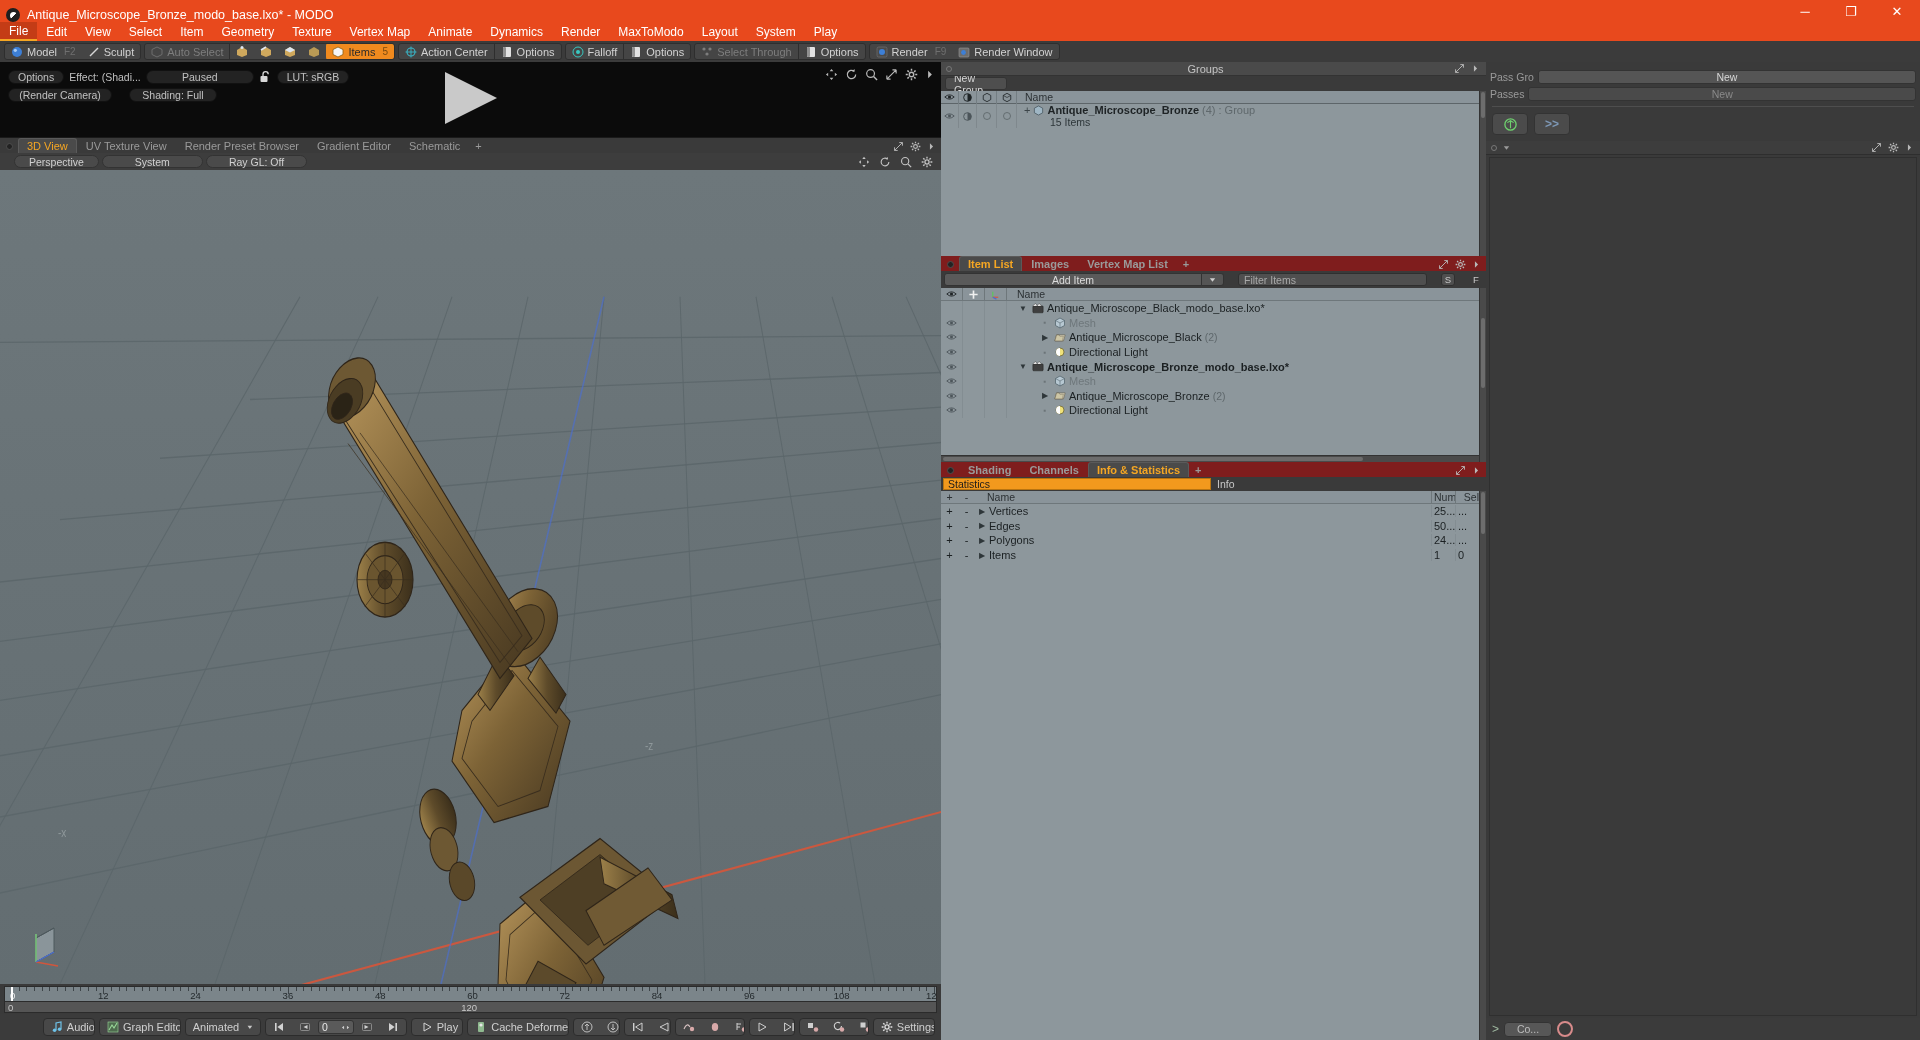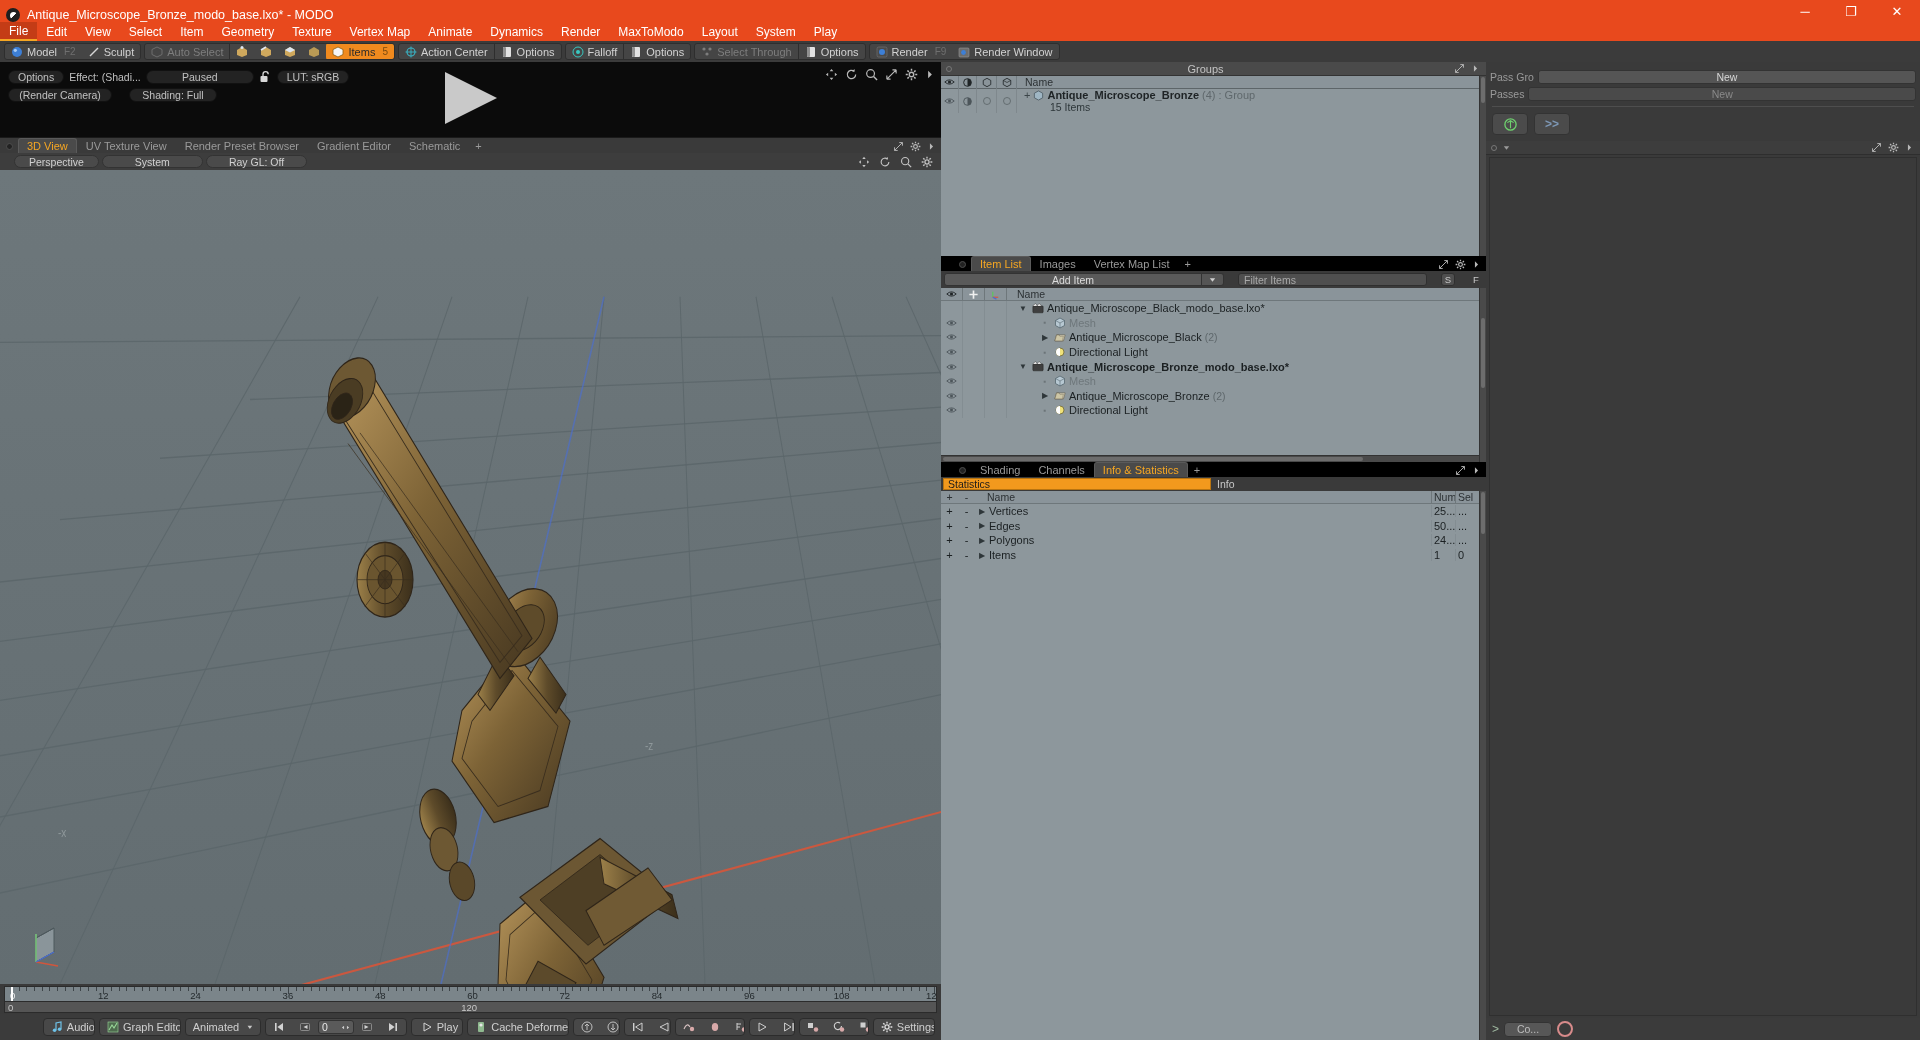--- a/index.html
+++ b/index.html
@@ -131,21 +131,21 @@
 
   
   .itable { background:#8d979c; }
   .ihdr { height:13px; background:#8a949a; display:flex;align-items:center;color:#2c3134;font-size:10.5px;
       border-bottom:1px solid #6e777b;}
   .irow { height:14.6px; display:flex; align-items:center; font-size:11px; color:#1b2022; }
   .irow .ccell { width:22px;height:14.6px;flex:none;border-right:1px solid #838d92;
       display:flex;align-items:center;justify-content:center;}
   .irow .namecell { flex:1; display:flex; align-items:center; gap:3px; padding-left:2px; overflow:hidden;}
 
-  .tabrow2 { height:15px; background:#000000; display:flex; align-items:flex-end; padding-left:16px; position:relative;}
+  .tabrow2 { height:15px; background:#7f1d1d; display:flex; align-items:flex-end; padding-left:4px; position:relative;font-weight:bold;}
 
   .statsearch { height:14px; display:flex; align-items:center; padding:1px 2px; gap:0;}
   .statsearch .orange { background:#f2991d; color:#1b1b1b; height:12px; padding:0 4px;
     display:flex;align-items:center; font-size:10.5px; border:1px solid #b87410;}
   .statsearch .plain { height:12px; padding:0 6px; display:flex;align-items:center;font-size:10.5px;color:#c8c8c8;}
 
   .scrollv { width:7px; background:#4a4a4a; border-left:1px solid #333; }
   .scrollv .thumb { background:#6d6d6d; border-radius:2px; margin:1px; }
   .scrollh { height:7px; background:#4a4a4a; border-top:1px solid #333; position:relative;}
   .scrollh .thumb { position:absolute; top:1px; bottom:1px; background:#6d6d6d; border-radius:2px;}
@@ -876,20 +876,23 @@
           <span class="ttl">Groups</span>
           <span class="ic">
             <svg width="11" height="11" viewBox="0 0 14 14">
                 <path d="M2 12 L12 2 M12 2 H8 M12 2 V6 M2 12 H6 M2 12 V8" stroke="#b9b9b9" stroke-width="1.2" fill="none"></path>
               </svg>
             <svg width="9" height="11" viewBox="0 0 10 14">
                 <path d="M3 3 L7 7 L3 11 Z" fill="#b9b9b9"></path>
               </svg>
           </span>
         </div>
+        <div class="sublabel">
+          <div class="btnsm" style="width:62px;justify-content:center">New Group</div>
+        </div>
         <div style="display:flex;flex:1;">
           <div style="flex:1; display:flex; flex-direction:column;">
             <div class="listhdr">
               <div class="c" style="width:18px">
                 <svg width="11" height="8" viewBox="0 0 14 9">
                     <path d="M1 4.5 Q7 -1 13 4.5 Q7 10 1 4.5Z" fill="none" stroke="#1f2426" stroke-width="1.1"></path>
                     <circle cx="7" cy="4.5" r="2" fill="#1f2426"></circle>
                   </svg>
               </div>
               <div class="c" style="width:18px">
@@ -1207,21 +1210,21 @@
           <div class="plain">Info</div>
         </div>
 
         <div style="display:flex;flex:1;min-height:0;">
           <div style="flex:1;display:flex;flex-direction:column;min-width:0;">
             <div class="ihdr">
               <div style="width:17px;text-align:center">+</div>
               <div style="width:17px;text-align:center">-</div>
               <div style="flex:1;padding-left:12px">Name</div>
               <div style="width:24px;text-align:left;border-left:1px solid #6e777b;padding-left:2px">Num</div>
-              <div style="width:24px;text-align:left;border-left:1px solid #6e777b;padding-left:2px">Sel</div>
+              <div style="width:24px;text-align:right;border-left:1px solid #6e777b;padding-left:2px">Sel</div>
             </div>
             <div id="statsbody" style="background:#8d979c;flex:1">
                 <div class="irow" style="border-bottom: none;">
                   <div style="width:17px;text-align:center;font-size:11px;color:#1b2022">+</div>
                   <div style="width:17px;text-align:center;font-size:11px;color:#1b2022">-</div>
                   <div style="width:14px;text-align:center;font-size:8px;color:#2e3639">▶</div>
                   <div style="flex:1;font-size:11px;color:#1b2022">Vertices</div>
                   <div style="width:24px;font-size:11px;color:#1b2022;border-left:1px solid #838d92;padding-left:2px">25...</div>
                   <div style="width:24px;font-size:11px;color:#1b2022;border-left:1px solid #838d92;padding-left:2px">...</div>
                 </div>

